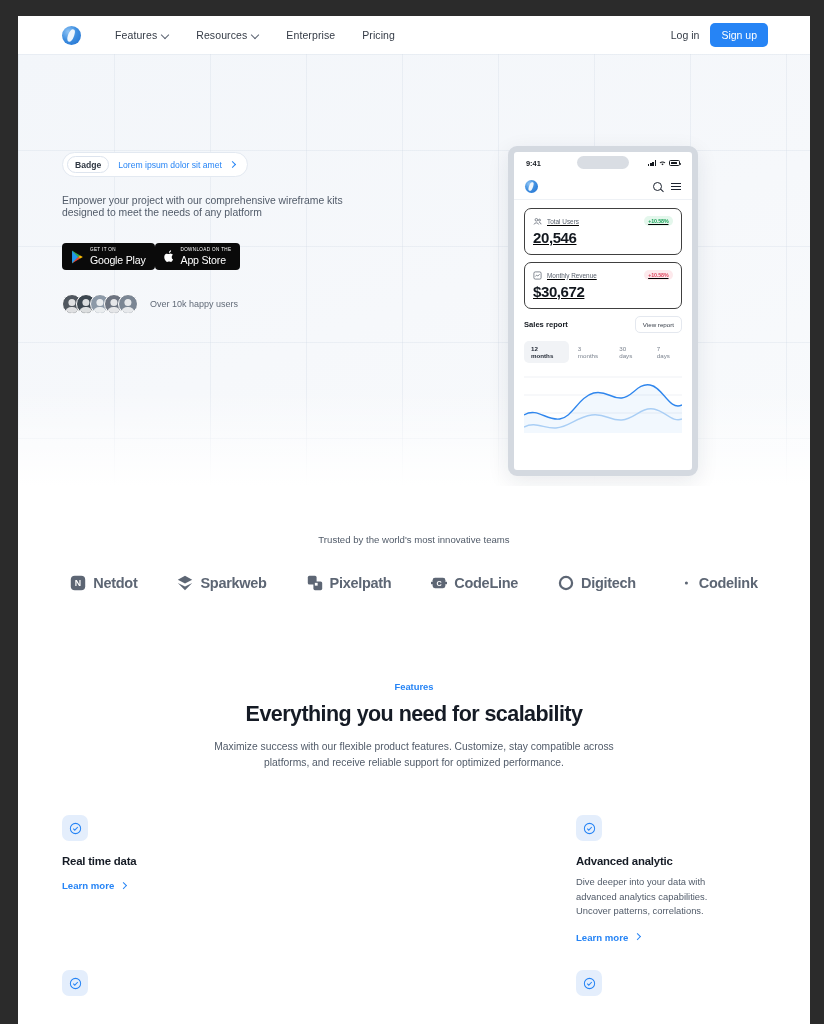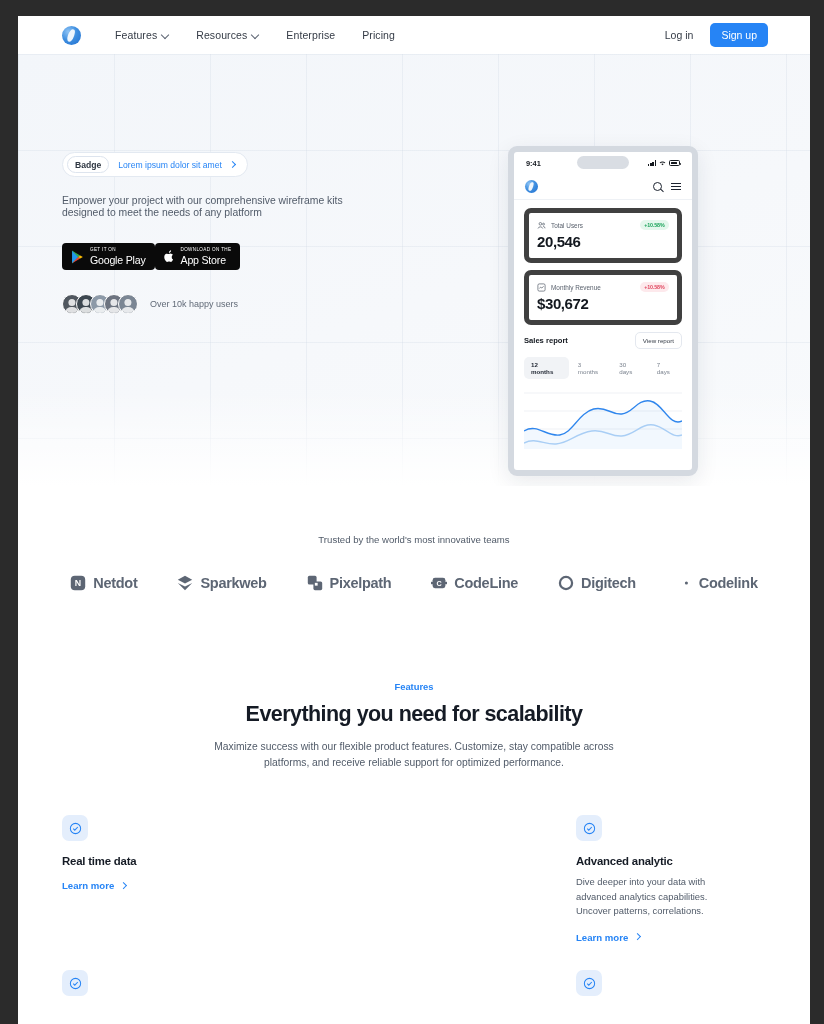--- a/index.html
+++ b/index.html
@@ -40,21 +40,21 @@
     font-size: 10.5px; color: #343b46; letter-spacing: .1px;
     display: flex; align-items: center; gap: 5px; cursor: pointer;
   }
   .chev { width: 7px; height: 7px; position: relative; flex: none; }
   .chev::after {
     content:""; position:absolute; left:0; top:0;
     width:5px; height:5px;
     border-right:1.3px solid #5c6472; border-bottom:1.3px solid #5c6472;
     transform: rotate(45deg);
   }
-  .nav-right { margin-left: auto; display: flex; align-items: center; gap: 17px; }
+  .nav-right { margin-left: auto; display: flex; align-items: center; gap: 11px; }
   .login-link { font-size: 10.5px; color: #343b46; cursor: pointer; }
   .signup-btn {
     font-size: 10.5px; color: #fff; background: #2684f5;
     border-radius: 5px; padding: 6px 11px; cursor: pointer;
     border: none; font-family: inherit;
   }
 
   
   .hero {
     position: relative;
@@ -174,22 +174,22 @@
     border-radius:60% 40% 55% 45%; background:#eff6fd; transform:rotate(18deg);
   }
   .app-actions { margin-left: auto; display: flex; align-items: center; gap: 9px; }
   .srch { width:9px;height:9px;border:1.2px solid #1d2430;border-radius:50%;position:relative;}
   .srch::after{content:"";position:absolute;right:-3px;bottom:-1.5px;width:4px;height:1.2px;background:#1d2430;transform:rotate(45deg);}
   .burger { width: 10px; display: flex; flex-direction: column; gap: 2.2px; }
   .burger i { height: 1.2px; background: #1d2430; display: block; }
 
   .phone-body { padding: 8px 10px 0; }
   .stat-card {
-    border: 5px solid #404040; border-radius: 7px;
-    padding: 7px 8px 8px; margin-bottom: 7px; background:#fff;
+    border: 1px solid #404040; border-radius: 7px;
+    padding: 7px 8px 8px; margin-bottom: 7px; background:#fff;text-decoration:underline;
   }
   .stat-head { display: flex; align-items: center; }
   .stat-ico { width: 9px; height: 9px; flex: none; }
   .stat-label { font-size: 6.4px; color: #59616d; margin-left: 5px; }
   .stat-badge {
     margin-left: auto; font-size: 5.3px; font-weight: 700;
     border-radius: 999px; padding: 2px 4.5px; letter-spacing:-.1px;
   }
   .b-green { background: #e4f7ec; color: #1aa35a; }
   .b-red { background: #fde9ec; color: #e0475f; }

